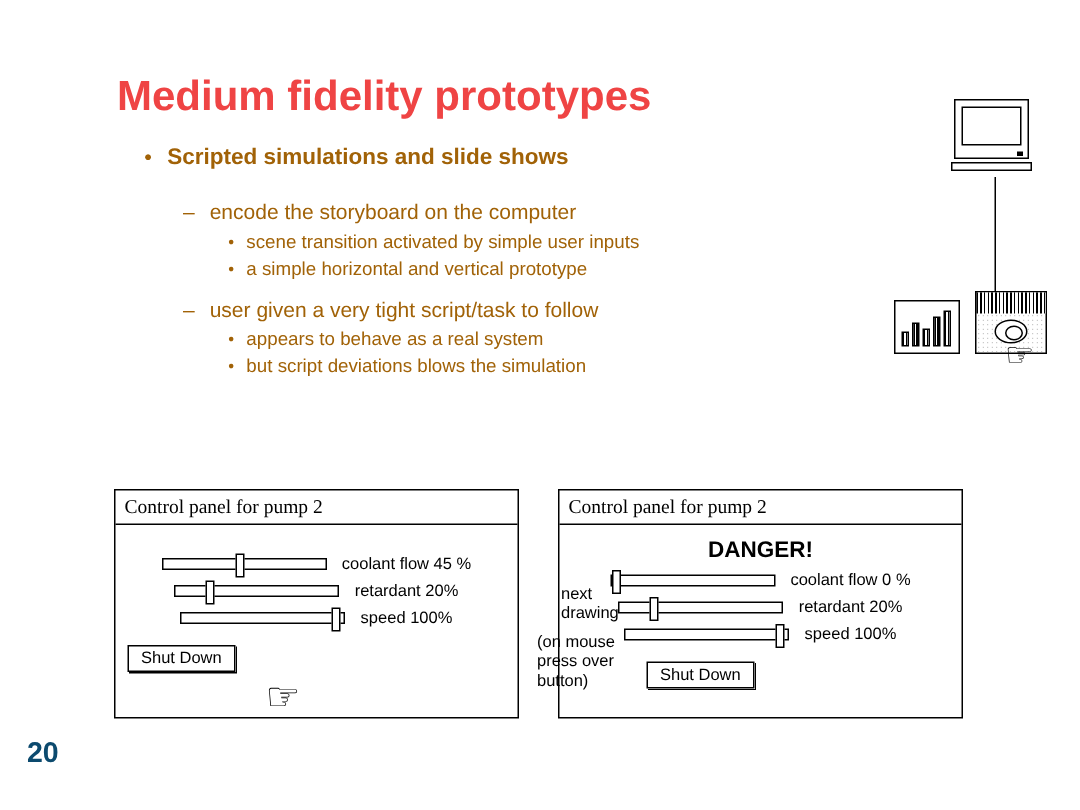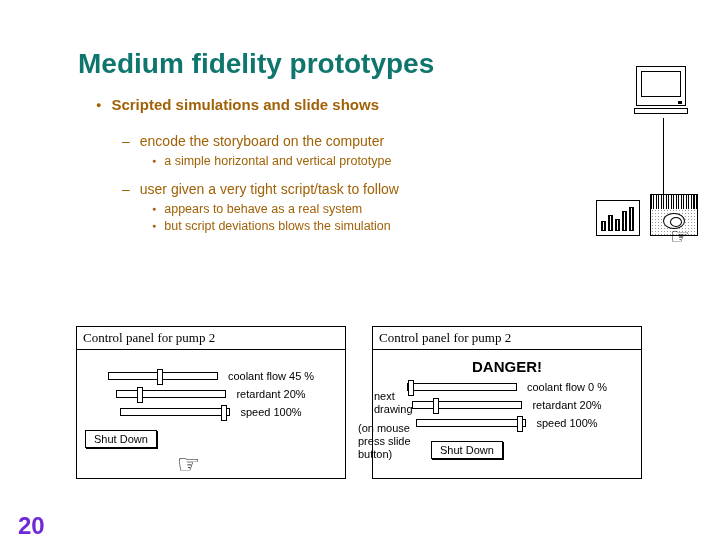--- a/index.html
+++ b/index.html
@@ -1,17 +1,17 @@
 <!DOCTYPE html>
 <html><head>
 <meta charset="utf-8">
 <style>
   * { box-sizing: border-box; margin: 0; padding: 0; }
   body { width: 720px; height: 540px; background: #fff; font-family: Arial, sans-serif; position: relative; overflow: hidden; }
-  .title { color: #0f766e; font-size: 28px; font-weight: bold; position: absolute; top: 48px; left: 78px; }
+  .title { color: #ef4444; font-size: 28px; font-weight: bold; position: absolute; top: 48px; left: 78px; }
   .content { position: absolute; top: 96px; left: 96px; font-size: 14px; color: #a16207; }
   .b1 { margin-bottom: 6px; }
   .b1::before { content: "●"; font-size: 9px; margin-right: 10px; position: relative; top: -2px; }
   .b1-text { font-weight: bold; font-size: 15px; }
   .b2 { margin-left: 26px; margin-top: 20px; margin-bottom: 4px; font-size: 14px; }
   .b2::before { content: "–"; margin-right: 10px; }
   .b3 { margin-left: 56px; font-size: 12.5px; line-height: 1.4; }
   .b3::before { content: "●"; font-size: 7px; margin-right: 8px; position: relative; top: -2px; }
 
   .computer { position: absolute; top: 66px; right: 30px; width: 58px; }
@@ -38,30 +38,31 @@
   .panel-title { border-bottom: 1.5px solid #000; padding: 3px 6px; font-size: 13px; }
   .panel-body { padding: 8px 8px 6px 8px; position: relative; min-height: 128px; }
   .danger { text-align: center; font-family: Arial, sans-serif; font-weight: bold; font-size: 15px; margin-bottom: 4px; }
   .slider-row { display: flex; align-items: center; margin: 6px 0; font-size: 11px; font-family: Arial, sans-serif; justify-content: center; }
   .slider { width: 110px; height: 8px; border: 1px solid #000; margin-right: 10px; position: relative; background: #fff; }
   .thumb { position: absolute; top: -4px; width: 6px; height: 16px; border: 1px solid #000; background: #fff; }
   .shut-btn { border: 1.5px solid #000; box-shadow: 1px 1px 0 #000; font-size: 11px; padding: 2px 8px; font-family: Arial, sans-serif; display: inline-block; margin-top: 6px; }
   .hand2 { position: absolute; bottom: -2px; left: 100px; font-size: 26px; transform: scaleX(-1); }
   .ann { position: absolute; font-size: 11px; font-family: Arial, sans-serif; line-height: 1.2; }
 
-  .pagenum { position: absolute; bottom: 0; left: 18px; font-size: 24px; font-weight: bold; color: #6d28d9; }
+  .pagenum { position: absolute; bottom: 26px; left: 18px; font-size: 19px; font-weight: bold; color: #0c4a6e; }
 </style>
 </head>
 <body>
 
 <div class="title">Medium fidelity prototypes</div>
 
 <div class="content">
   <div class="b1"><span class="b1-text">Scripted simulations and slide shows</span></div>
   <div class="b2">encode the storyboard on the computer</div>
+  <div class="b3">scene transition activated by simple user inputs</div>
   <div class="b3">a simple horizontal and vertical prototype</div>
   <div class="b2" style="margin-top:10px">user given a very tight script/task to follow</div>
   <div class="b3">appears to behave as a real system</div>
   <div class="b3">but  script deviations blows the simulation</div>
 </div>
 
 <div class="computer">
   <div class="monitor">
       <div class="monitor-inner"></div>
       <div class="monitor-btn"></div>
@@ -136,15 +137,15 @@
             <div class="thumb" style="left:100px"></div>
           </div>
         <span>speed 100%</span>
       </div>
       <div class="shut-btn" style="margin-left:50px">Shut Down</div>
     </div>
   </div>
 </div>
 
 <div class="ann" style="top:390px; left:374px; width:44px">next drawing</div>
-<div class="ann" style="top:422px; left:358px; width:54px">(on mouse press slide button)</div>
+<div class="ann" style="top:422px; left:358px; width:54px">(on mouse press over button)</div>
 
 <div class="pagenum">20</div>
 
 </body></html>

